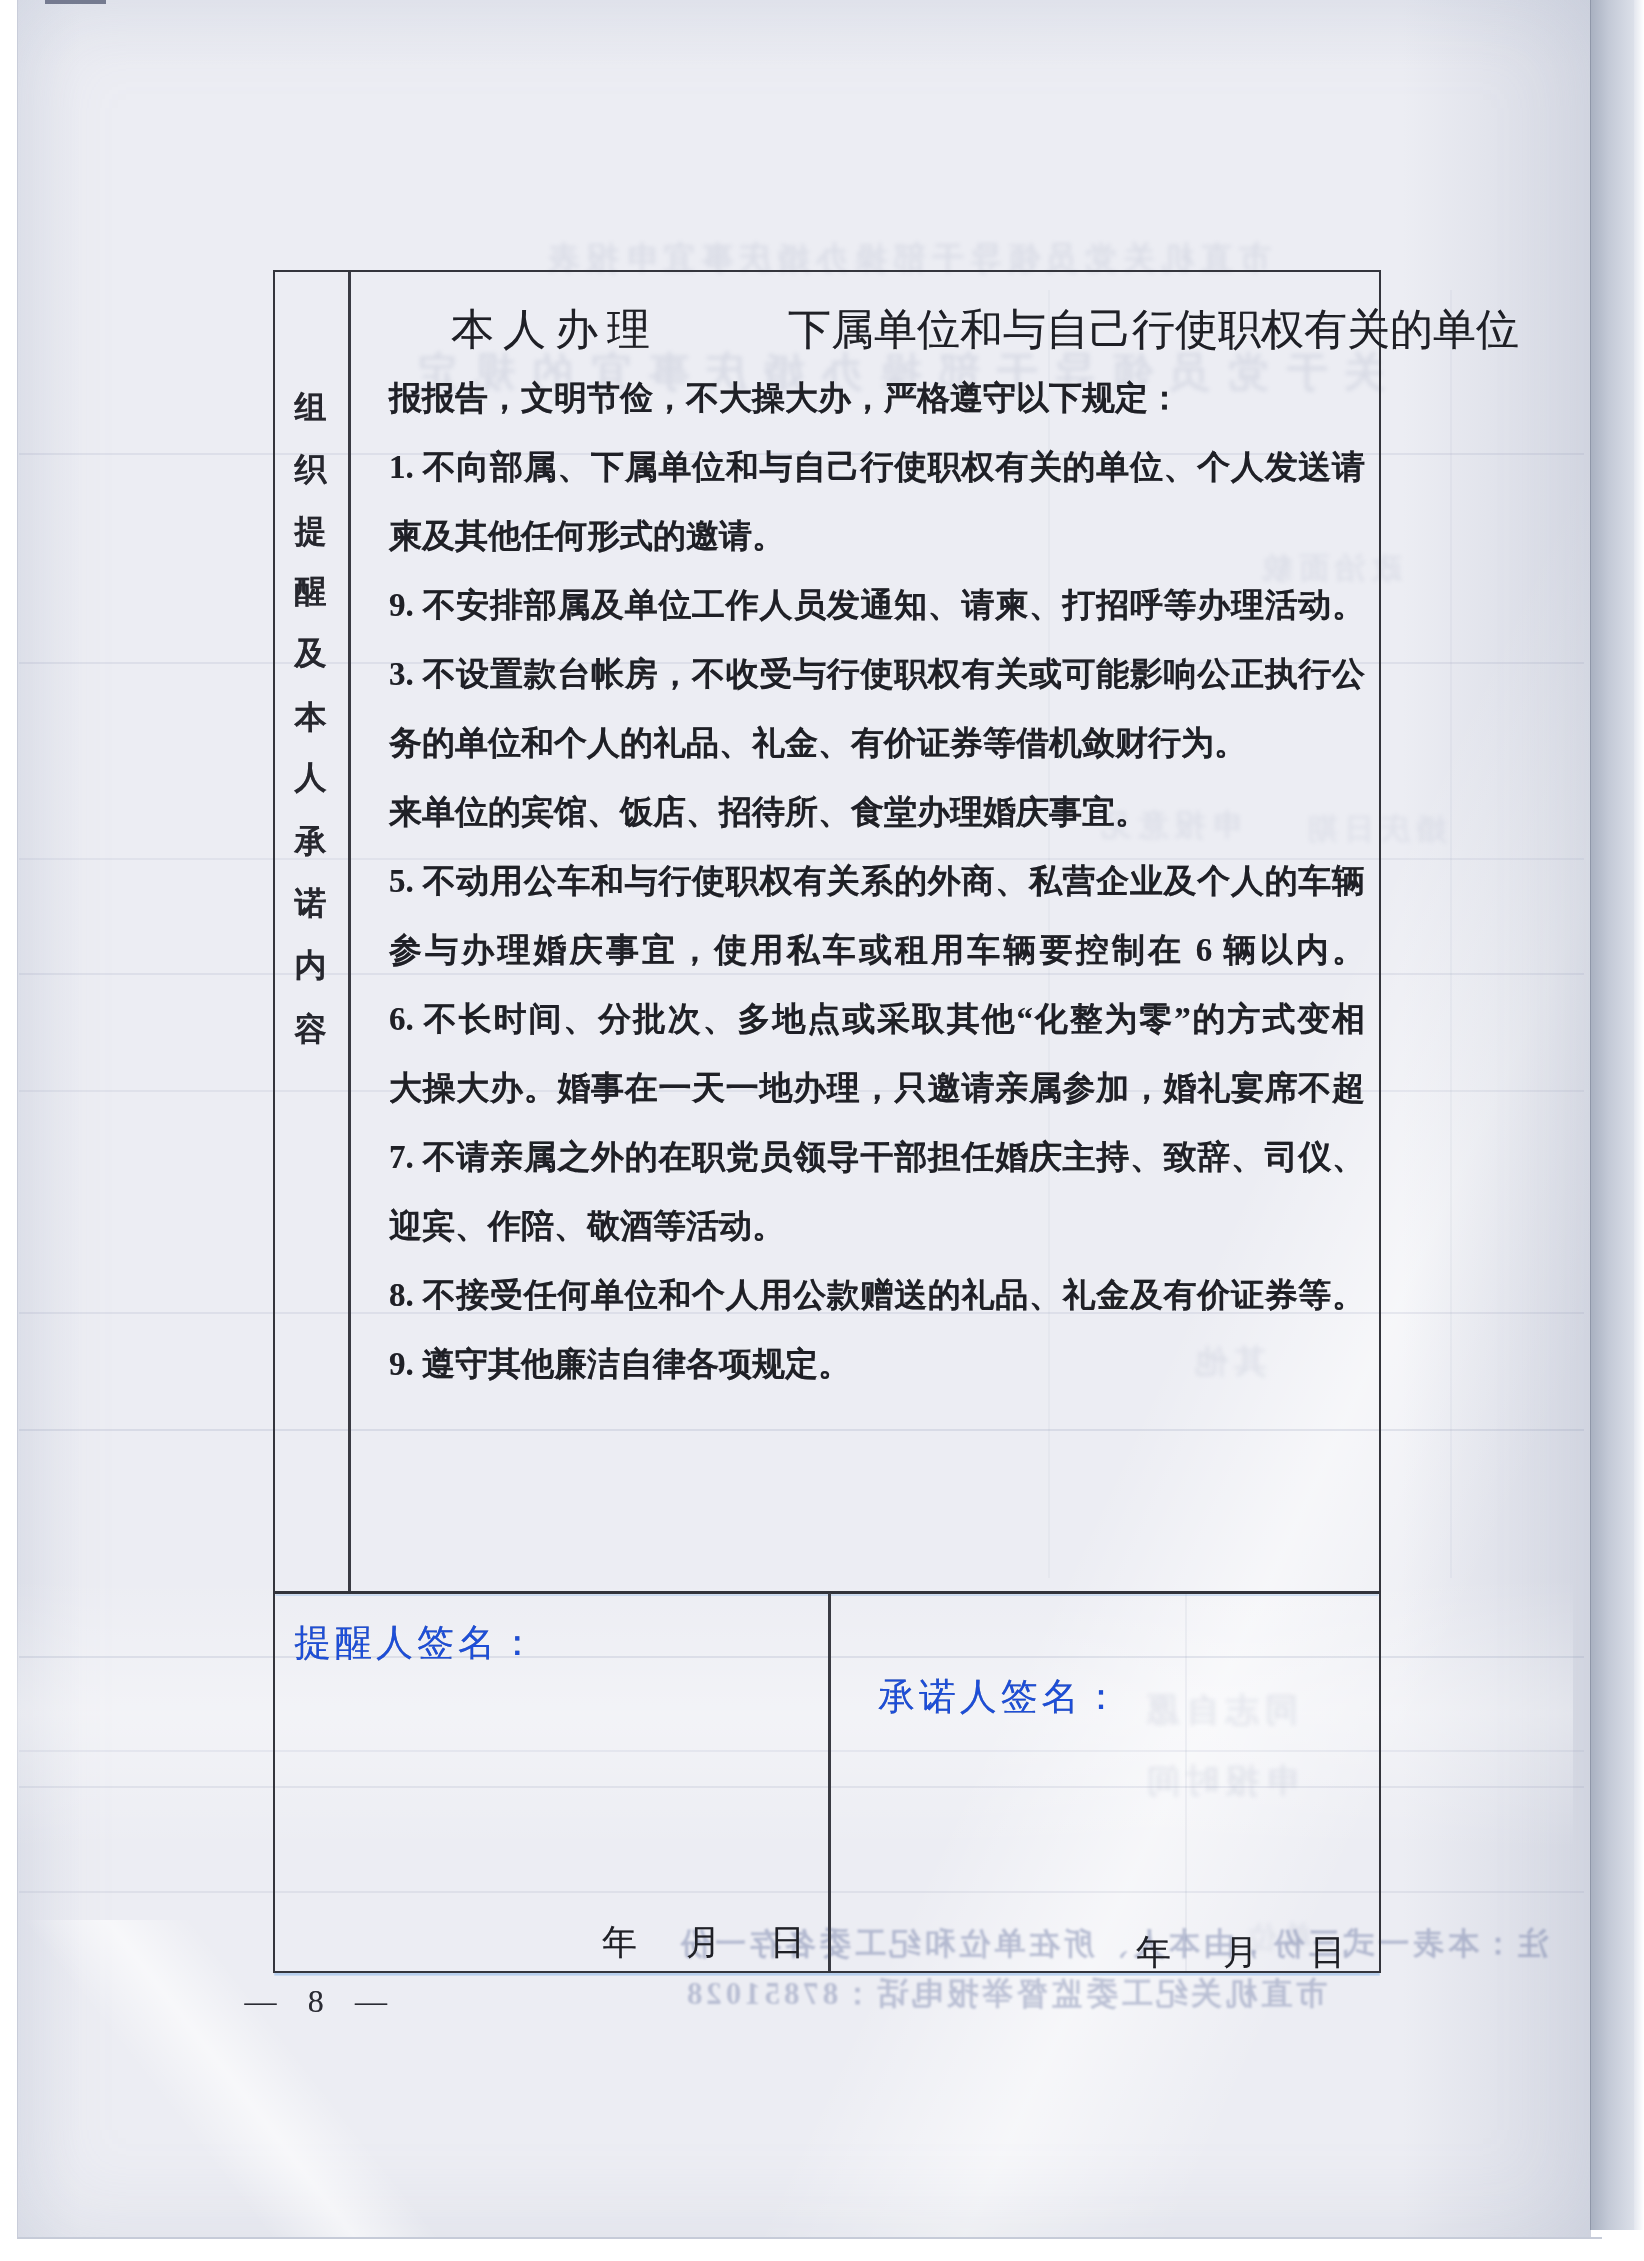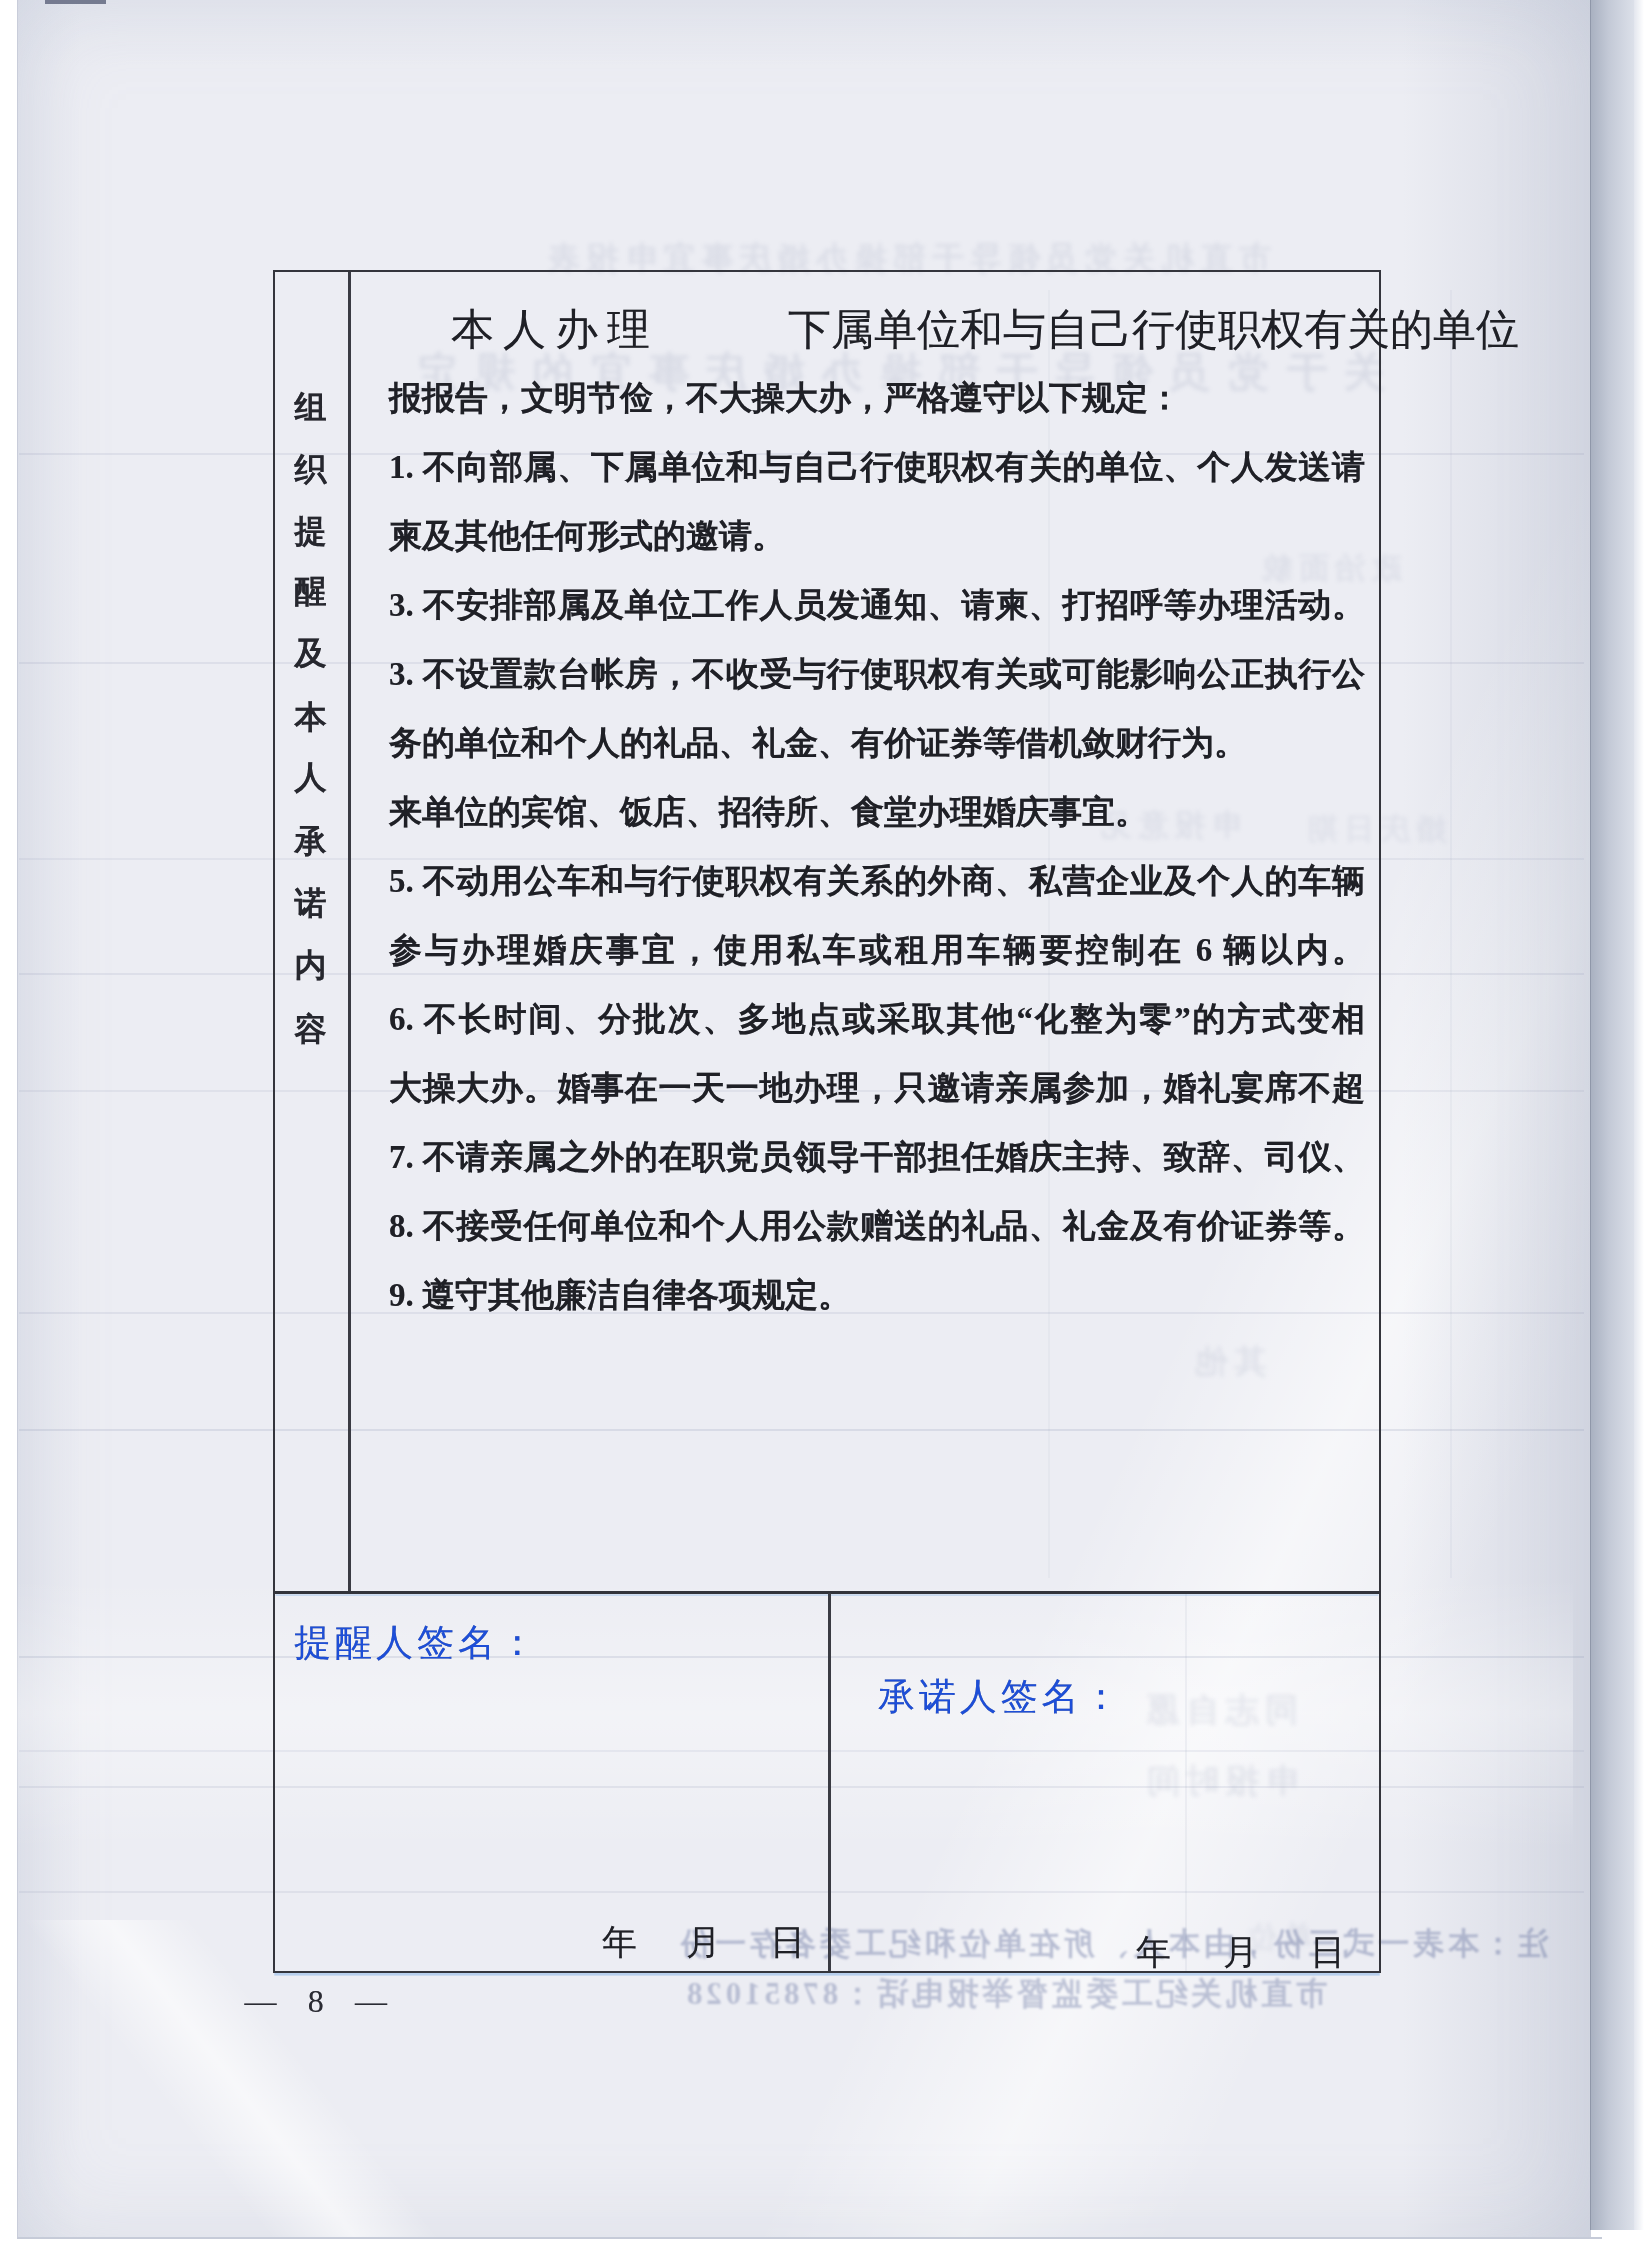--- a/index.html
+++ b/index.html
@@ -122,29 +122,30 @@
     <div class="content">
       <div class="introline">
         <span class="intro-indent"></span>
         <span class="intro-pre">本人办理</span>
         <span class="intro-gap"></span>
         <span class="intro-post">下属单位和与自己行使职权有关的单位</span>
       </div>
       <div class="cline">报报告，文明节俭，不大操大办，严格遵守以下规定：</div>
       <div class="cline full">1. 不向部属、下属单位和与自己行使职权有关的单位、个人发送请</div>
       <div class="cline">柬及其他任何形式的邀请。</div>
-      <div class="cline full">3. 不安排部属及单位工作人员发通知、请柬、打招呼等办理活动。</div>
+      <div class="cline full">9. 不安排部属及单位工作人员发通知、请柬、打招呼等办理活动。</div>
       <div class="cline full">3. 不设置款台帐房，不收受与行使职权有关或可能影响公正执行公</div>
       <div class="cline">务的单位和个人的礼品、礼金、有价证券等借机敛财行为。</div>
       <div class="cline">来单位的宾馆、饭店、招待所、食堂办理婚庆事宜。</div>
       <div class="cline full">5. 不动用公车和与行使职权有关系的外商、私营企业及个人的车辆</div>
       <div class="cline full">参与办理婚庆事宜，使用私车或租用车辆要控制在 6 辆以内。</div>
       <div class="cline full">6. 不长时间、分批次、多地点或采取其他“化整为零”的方式变相</div>
       <div class="cline full">大操大办。婚事在一天一地办理，只邀请亲属参加，婚礼宴席不超</div>
       <div class="cline full">7. 不请亲属之外的在职党员领导干部担任婚庆主持、致辞、司仪、</div>
+      <div class="cline">迎宾、作陪、敬酒等活动。</div>
       <div class="cline full">8. 不接受任何单位和个人用公款赠送的礼品、礼金及有价证券等。</div>
       <div class="cline">9. 遵守其他廉洁自律各项规定。</div>
     </div>
 
     <div class="sig-label reminder">提醒人签名：</div>
     <div class="sig-label promiser">承诺人签名：</div>
 
     <div class="dateline left">
       <span>年</span>
       <span>月</span>

